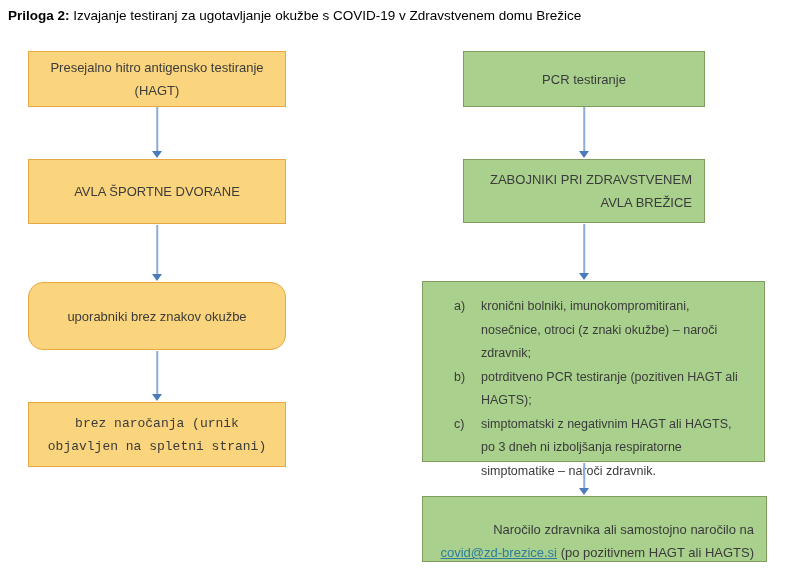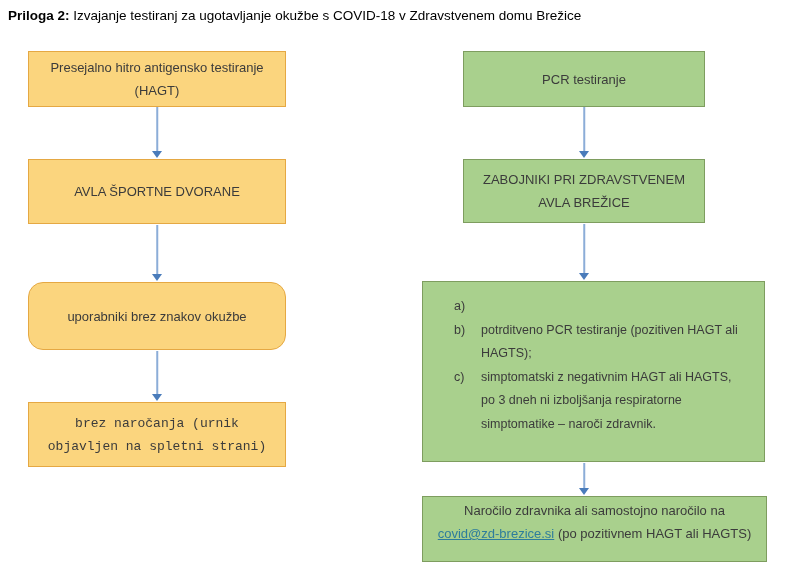--- a/index.html
+++ b/index.html
@@ -37,39 +37,40 @@
     line-height: 23px;
     color: #3b3b3b;
   }
   .yellow {
     background: #FBD57E;
     border: 1.5px solid #E5A843;
   }
   .green {
     background: #A9D08D;
     border: 1.5px solid #7E9D5F;
+    text-align: right;
   }
 
   
   #box-l1 { left: 28px; top: 51px;  width: 258px; height: 56px; text-align: center; }
   #box-l2 { left: 28px; top: 159px; width: 258px; height: 65px; }
   #box-l3 { left: 28px; top: 282px; width: 258px; height: 68px; border-radius: 15px; }
   #box-l4 { left: 28px; top: 402px; width: 258px; height: 65px; font-family: Liberation Mono, monospace; }
 
   
   #box-r1 { left: 463px; top: 51px;  width: 242px; height: 56px; }
   #box-r2 { left: 463px; top: 159px; width: 242px; height: 64px; }
   #box-r3 {
     left: 422px; top: 281px; width: 343px; height: 181px;
     display: block;
     text-align: left;
     padding: 13px 16px 8px 20px;
     font-size: 12.5px;
   }
-  #box-r4 { left: 422px; top: 496px; width: 345px; height: 66px; display: block; padding-top: 2px; }
+  #box-r4 { left: 422px; top: 496px; width: 345px; height: 66px; display: block; padding-top: 21px; }
 
   .list-item { display: flex; line-height: 23.5px; }
   .list-label { flex: none; width: 38px; padding-left: 11px; box-sizing: border-box; }
   .list-text { flex: 1; }
 
   
   .arrow { position: absolute; width: 14px; }
   .arrow .shaft {
     position: absolute;
     left: 50%;
@@ -102,21 +103,21 @@
     text-decoration: underline;
     cursor: pointer;
   }
 </style>
 </head>
 <body>
 
 <div id="canvas">
 
   <div id="doc-title">
-    <span class="bold">Priloga 2:</span><span> Izvajanje testiranj za ugotavljanje okužbe s COVID-18 v Zdravstvenem domu Brežice</span>
+    <span class="bold">Priloga 2:</span><span> Izvajanje testiranj za ugotavljanje okužbe s COVID-19 v Zdravstvenem domu Brežice</span>
   </div>
 
   <div id="box-l1" class="box yellow">
     <span>Presejalno hitro antigensko testiranje (HAGT)</span>
   </div>
   <div id="arrow-l1" class="arrow">
     <div class="shaft"></div>
     <div class="head"></div>
   </div>
   <div id="box-l2" class="box yellow">
@@ -147,20 +148,21 @@
   <div id="box-r2" class="box green">
     <span>ZABOJNIKI PRI ZDRAVSTVENEM AVLA BREŽICE</span>
   </div>
   <div id="arrow-r2" class="arrow">
     <div class="shaft"></div>
     <div class="head"></div>
   </div>
   <div id="box-r3" class="box green">
     <div class="list-item">
       <span class="list-label">a)</span>
+      <span class="list-text">kronični bolniki, imunokompromitirani, nosečnice, otroci (z znaki okužbe) – naroči zdravnik;</span>
     </div>
     <div class="list-item">
       <span class="list-label">b)</span>
       <span class="list-text">potrditveno PCR testiranje (pozitiven HAGT ali HAGTS);</span>
     </div>
     <div class="list-item">
       <span class="list-label">c)</span>
       <span class="list-text">simptomatski z negativnim HAGT ali HAGTS, po 3 dneh ni izboljšanja respiratorne simptomatike – naroči zdravnik.</span>
     </div>
   </div>

